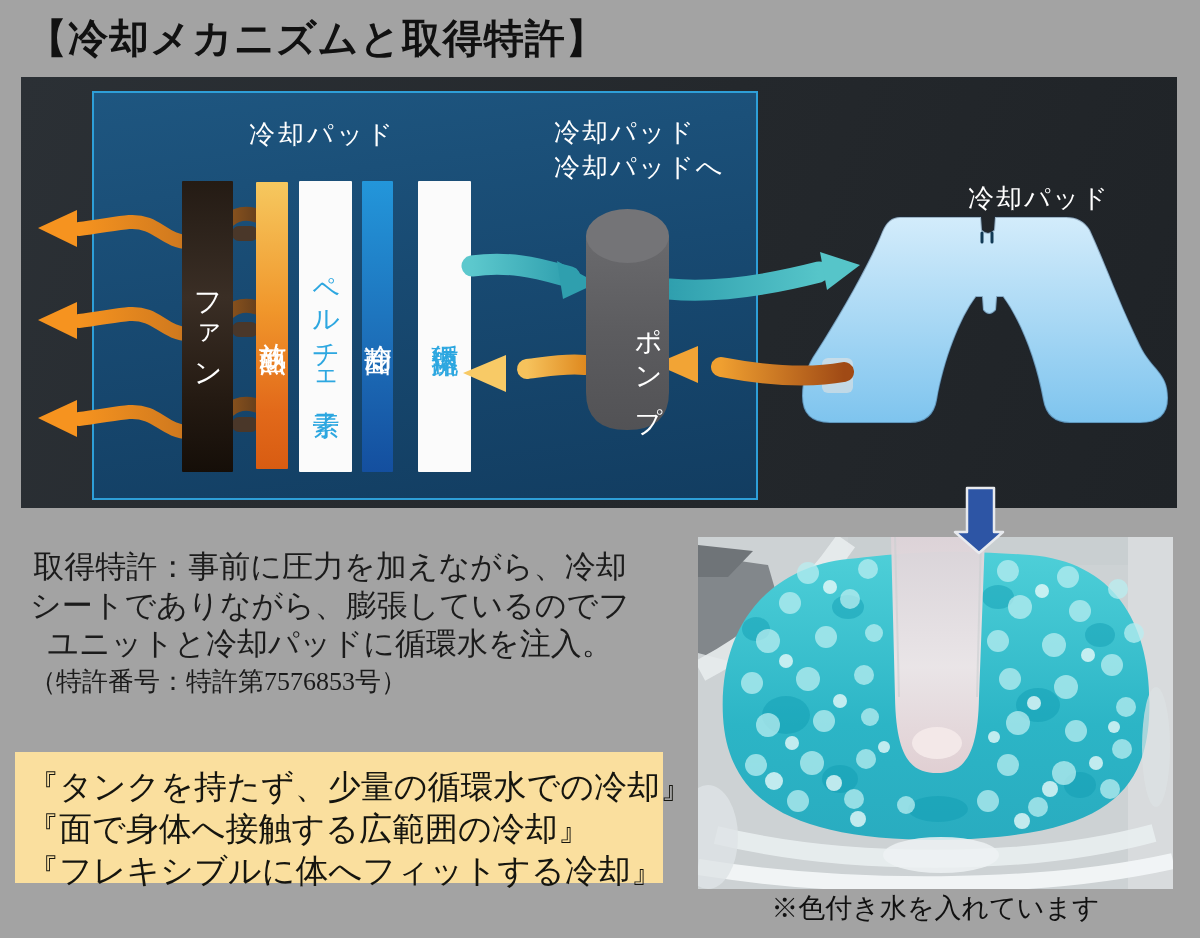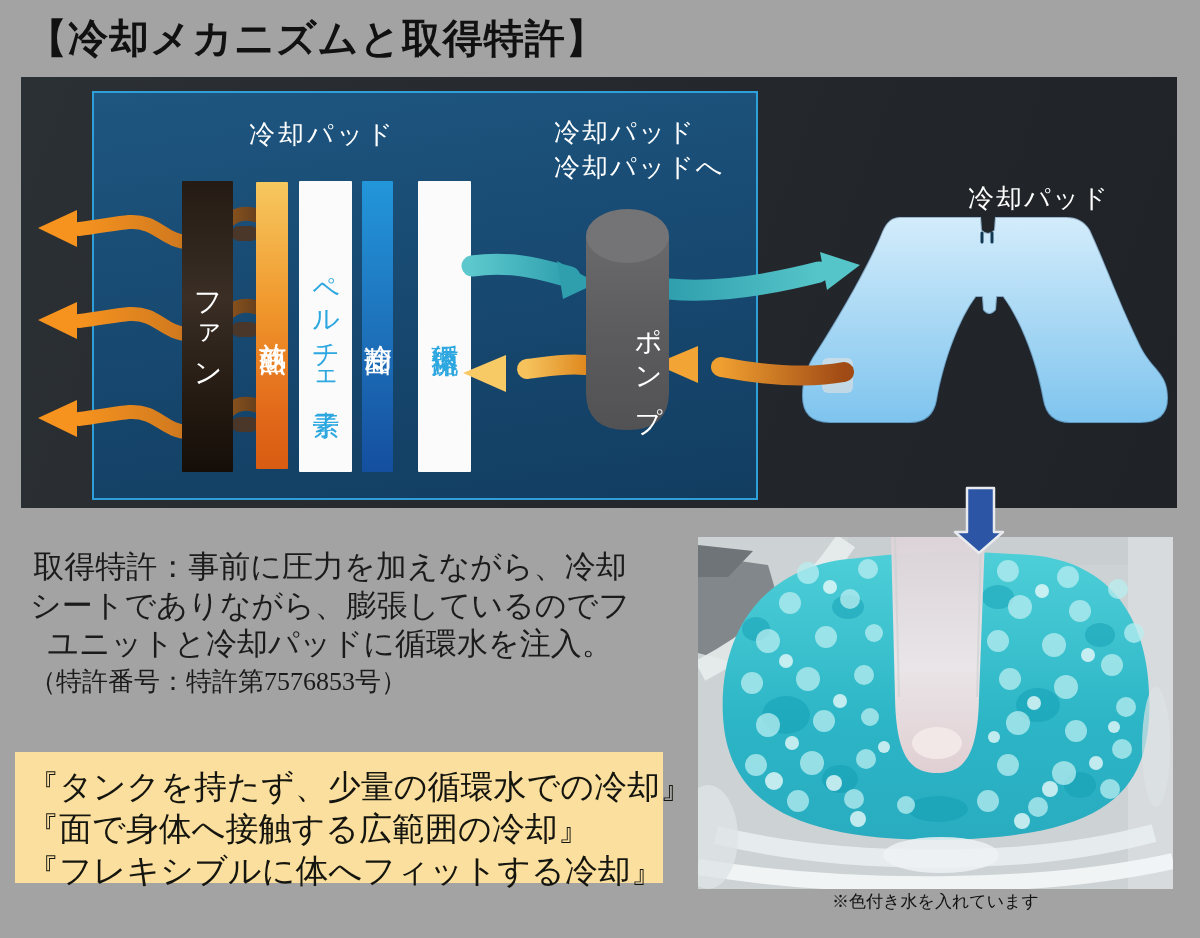--- a/index.html
+++ b/index.html
@@ -32,21 +32,21 @@
   .pad-label{left:903px;top:104px;letter-spacing:2px;margin-left:44px;}
   .pump-label{left:592px;top:210px;width:70px;height:160px;display:flex;align-items:center;justify-content:center;}
   .pump-label .vtext{color:#fff;font-size:27px;letter-spacing:8px;}
   .patent{left:30px;top:548px;width:600px;}
   .patent-line{font-size:31px;font-weight:500;line-height:38.5px;white-space:nowrap;color:#1b1b1b;text-align:center;}
   .patent-number{font-size:26px;font-weight:500;text-align:left;margin-top:0;color:#1b1b1b;}
   .highlight-box{left:15px;top:752px;width:648px;height:131px;background:#fadf9e;box-sizing:border-box;
                  padding:14px 0 0 11px;}
   .highlight-line{font-size:33px;font-weight:500;line-height:42px;white-space:nowrap;color:#15150f;}
   .photo{left:698px;top:537px;width:475px;height:352px;}
-  .photo-caption{left:698px;top:890px;width:475px;text-align:center;font-size:17px;font-weight:500;color:#111;}
+  .photo-caption{left:698px;top:890px;width:475px;text-align:center;font-size:27px;font-weight:500;color:#111;}
   .down-arrow-svg{left:950px;top:482px;width:60px;height:76px;}
 </style>
 </head>
 <body>
 
 <div class="page">
 
   <div class="abs page-title">【冷却メカニズムと取得特許】</div>
 
   <div class="abs diagram">

